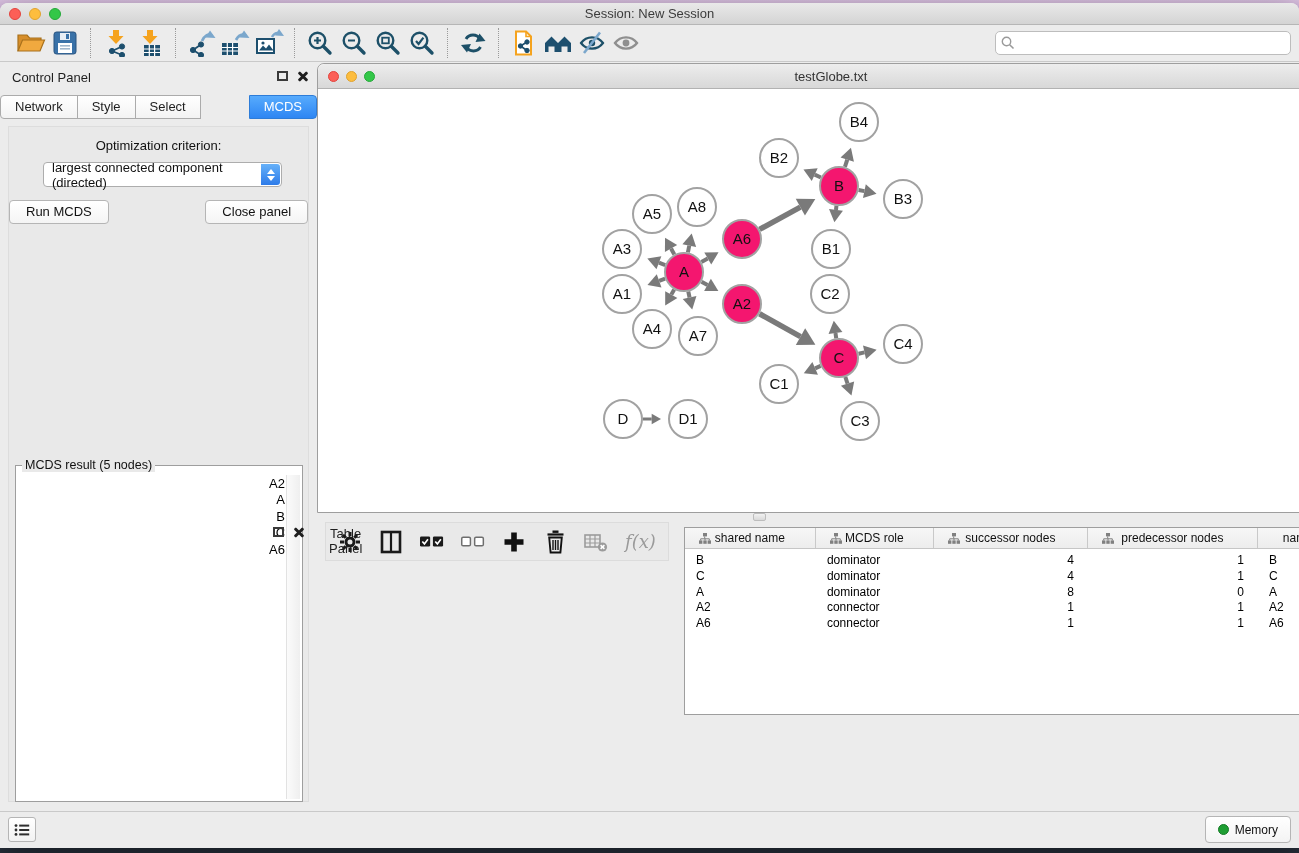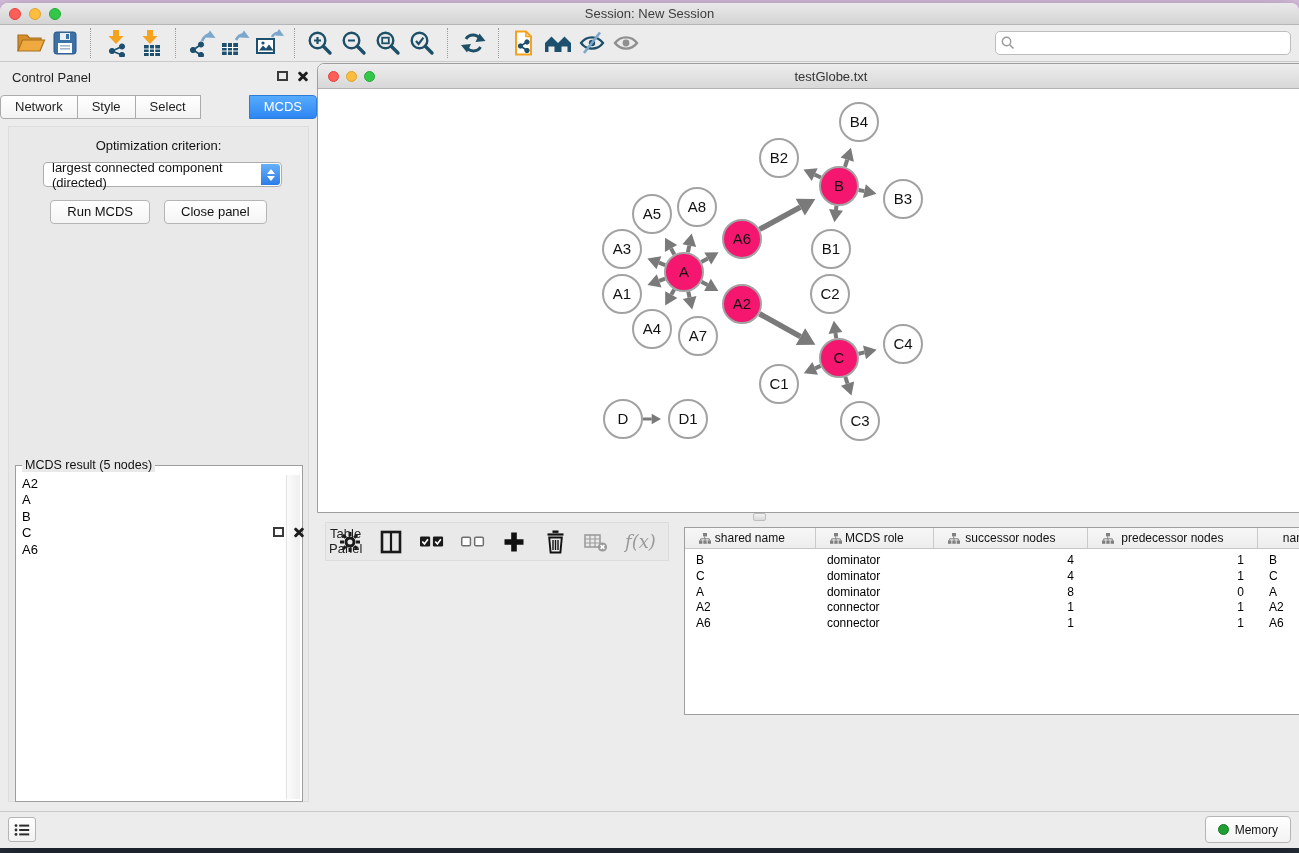--- a/index.html
+++ b/index.html
@@ -50,25 +50,25 @@
 
   .cp-body { flex:1; margin:2px 8px 9px 8px; background:#E9E9E9; border:1px solid #DDDDDD; position:relative; }
   .opt-label { text-align:center; margin-top:11px; font-size:13px; color:#111; }
   .select-row { margin:9px 26px 0 34px; position:relative; }
   .mac-select { height:25px; background:#fff; border:1px solid #ADADAD; border-radius:4px; font-size:13px;
     display:flex; align-items:center; padding-left:8px; color:#111; position:relative; }
   .spinner { position:absolute; right:1px; top:1px; bottom:1px; width:19px; border-radius:0 3px 3px 0;
     background:linear-gradient(#66B1F9,#2D7BE9); display:flex; flex-direction:column; align-items:center; justify-content:center; gap:2px; }
   .spinner i { width:0; height:0; border-left:4px solid transparent; border-right:4px solid transparent; display:block; }
   .spinner .up { border-bottom:5px solid #fff; } .spinner .dn { border-top:5px solid #fff; }
-  .btn-row { display:flex; justify-content:center; gap:14px; margin-top:13px; }
+  .btn-row { display:flex; justify-content:space-between; gap:14px; margin-top:13px; }
   .mac-btn { background:linear-gradient(#FFFFFF,#F4F4F4); border:1px solid #B5B5B5; border-radius:4px;
     font-size:13px; color:#111; padding:3px 16px 4px; cursor:default; }
 
-  .groupbox { position:absolute; left:6px; right:5px; top:331px; height:344px; }
+  .groupbox { position:absolute; left:6px; right:5px; top:331px; height:344px;text-align:right; }
   .gb-frame { position:absolute; left:0; right:0; top:7px; bottom:0; border:1px solid #9E9E9E; background:#fff; }
   .gb-label { position:absolute; top:0; left:7px; background:#E9E9E9; padding:0 3px; font-size:12.5px; color:#111; z-index:2; }
   .gb-list { position:absolute; left:2px; top:10px; bottom:3px; right:17px; overflow:hidden; }
   .gb-list .li { font-size:13px; line-height:16.4px; padding-left:4px; color:#000; }
   .gb-scroll { position:absolute; top:9px; bottom:2px; right:2px; width:14px; background:linear-gradient(to right,#FBFBFB,#EFEFEF); border-left:1px solid #E2E2E2; }
 
   
   .v-divider { width:15px; position:relative; }
   .grabber-v { position:absolute; left:3px; top:369px; width:8px; height:11px; background:linear-gradient(#F6F6F6,#DCDCDC); border:1px solid #B5B5B5; border-radius:2px; }
 

